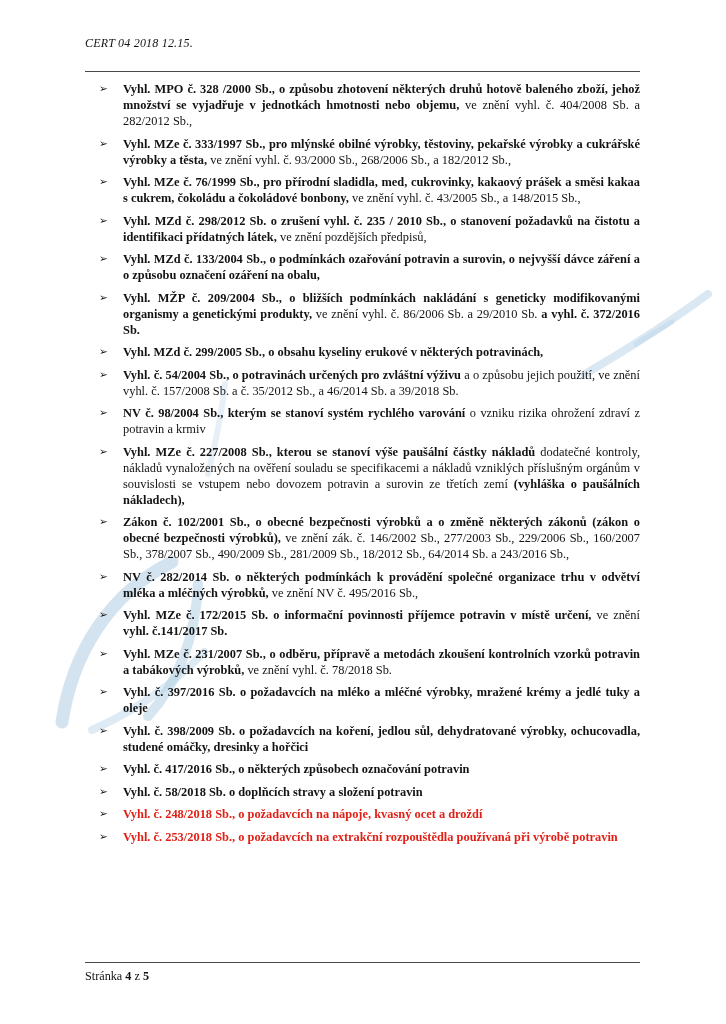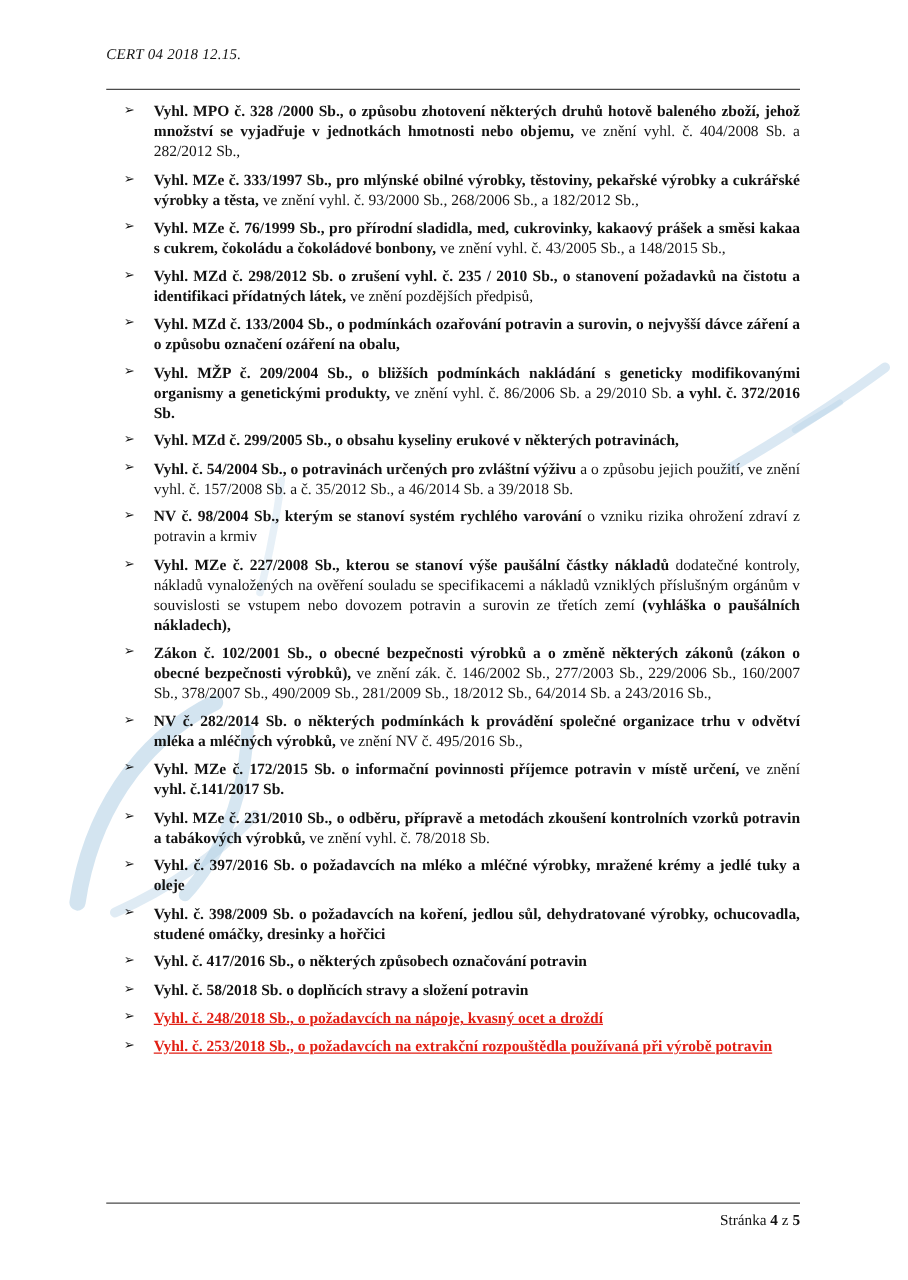--- a/index.html
+++ b/index.html
@@ -13,24 +13,24 @@
   }
   .page { position: absolute; inset: 0; padding: 36px 86px 0 85px; }
   .watermark { position: absolute; top: 0; left: 0; z-index: 1; pointer-events: none; }
   .content { position: relative; z-index: 2; }
   .header { text-align: left; font-style: italic; font-size: 12px; letter-spacing: .2px; margin-bottom: 20px; }
   .header-rule { border-bottom: 1.4px solid #4a4a4a; margin-bottom: 9px; }
   .item { display: flex; margin-bottom: 6.5px; }
   .bullet { flex: 0 0 38px; padding-left: 14px; font-size: 10.5px; line-height: 16px; color: #131313; }
   .item-text { flex: 1; font-size: 12.4px; line-height: 16px; text-align: justify; }
   .b { font-weight: bold; }
-  .red { color: var(--red, #e11f14); text-decoration: underline; }
+  .red { color: var(--red, #e11f14); }
   .footer { position: absolute; left: 85px; right: 86px; bottom: 40px; z-index: 2; }
   .footer-rule { border-bottom: 1.4px solid #4a4a4a; margin-bottom: 6px; }
-  .footer-text { text-align: right; font-size: 12.2px; }
+  .footer-text { text-align: left; font-size: 12.2px; }
 </style>
 </head>
 <body>
 
 <div class="page">
 
   <svg class="watermark" width="726" height="1024" viewBox="0 0 726 1024" aria-hidden="true">
     <g fill="none" stroke="#aecde4" stroke-linecap="round">
       <path d="M 62 722 C 72 655 108 594 172 562" stroke-width="13" opacity="0.55"></path>
       <path d="M 148 716 C 176 686 196 638 198 584" stroke-width="10" opacity="0.5"></path>
@@ -95,21 +95,21 @@
         <div class="item">
           <span class="bullet">➢</span>
           <div class="item-text"><span class="b">NV č. 282/2014 Sb. o některých podmínkách k provádění společné organizace trhu v odvětví mléka a mléčných výrobků,</span><span> ve znění NV č. 495/2016 Sb.,</span></div>
         </div>
         <div class="item">
           <span class="bullet">➢</span>
           <div class="item-text"><span class="b">Vyhl. MZe č. 172/2015 Sb. o informační povinnosti příjemce potravin v místě určení,</span><span> ve znění </span><span class="b">vyhl. č.141/2017 Sb.</span></div>
         </div>
         <div class="item">
           <span class="bullet">➢</span>
-          <div class="item-text"><span class="b">Vyhl. MZe č. 231/2010 Sb., o odběru, přípravě a metodách zkoušení kontrolních vzorků potravin a tabákových výrobků,</span><span> ve znění vyhl. č. 78/2018 Sb.</span></div>
+          <div class="item-text"><span class="b">Vyhl. MZe č. 231/2007 Sb., o odběru, přípravě a metodách zkoušení kontrolních vzorků potravin a tabákových výrobků,</span><span> ve znění vyhl. č. 78/2018 Sb.</span></div>
         </div>
         <div class="item">
           <span class="bullet">➢</span>
           <div class="item-text"><span class="b">Vyhl. č. 397/2016 Sb. o požadavcích na mléko a mléčné výrobky, mražené krémy a jedlé tuky a oleje</span></div>
         </div>
         <div class="item">
           <span class="bullet">➢</span>
           <div class="item-text"><span class="b">Vyhl. č. 398/2009 Sb. o požadavcích na koření, jedlou sůl, dehydratované výrobky, ochucovadla, studené omáčky, dresinky a hořčici</span></div>
         </div>
         <div class="item">

